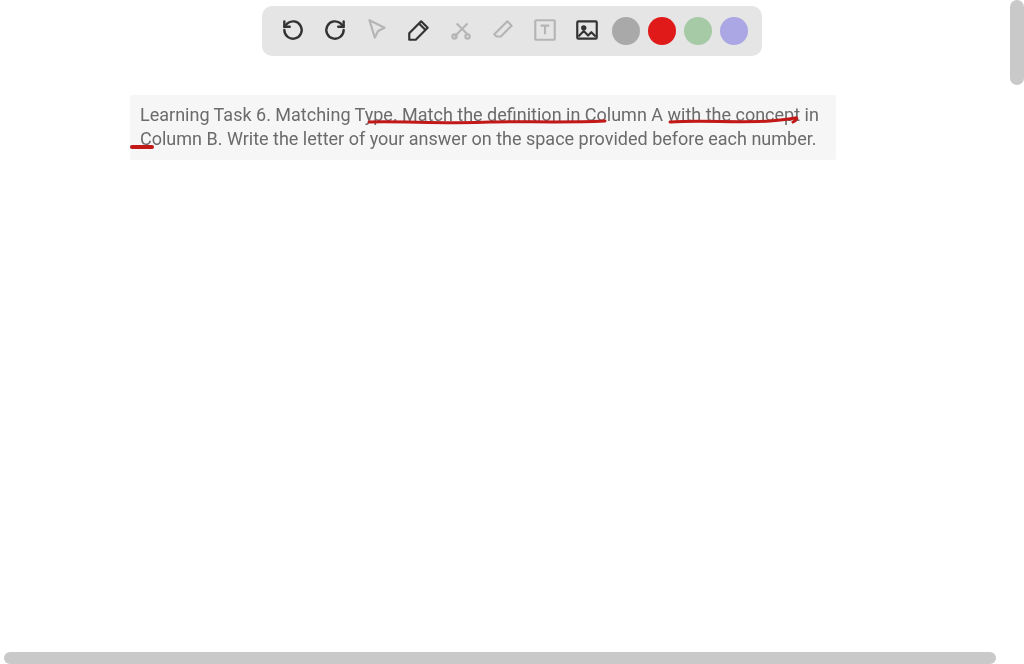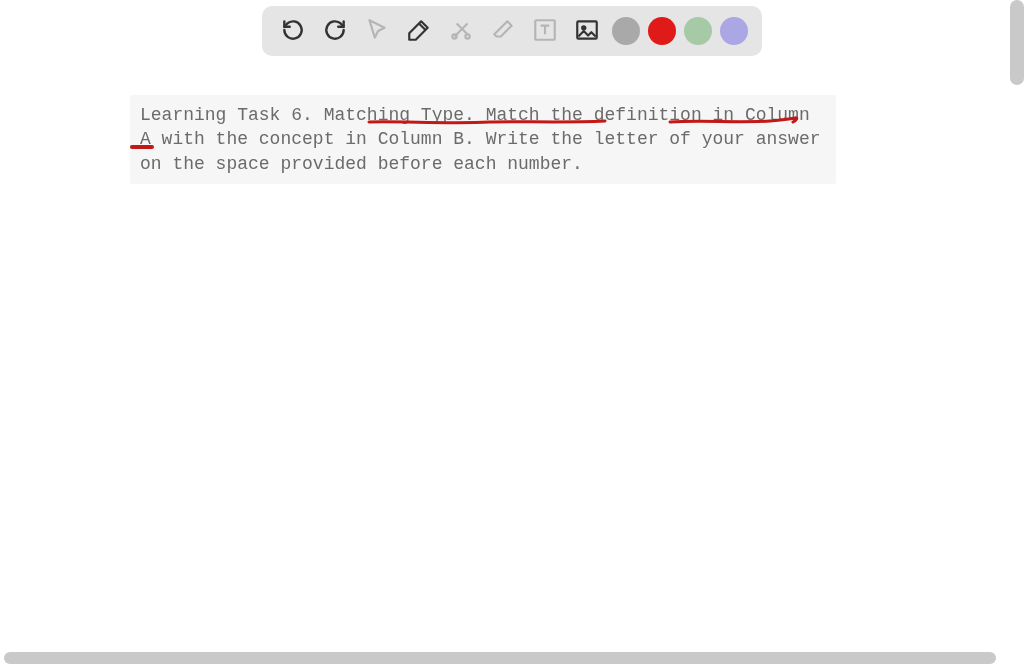--- a/index.html
+++ b/index.html
@@ -47,21 +47,20 @@
       height: 28px;
       border-radius: 50%;
       cursor: pointer;
       border: none;
     }
     .content-area {
       position: absolute;
       top: 95px;
       left: 130px;
       right: 188px;
-      font-family: Liberation Mono, monospace;
     }
     .text-block {
       background: #f6f6f6;
       padding: 8px 10px;
       border-radius: 2px;
       color: #6b6b6b;
       font-size: 18px;
       line-height: 1.35;
     }
     .annotations {

